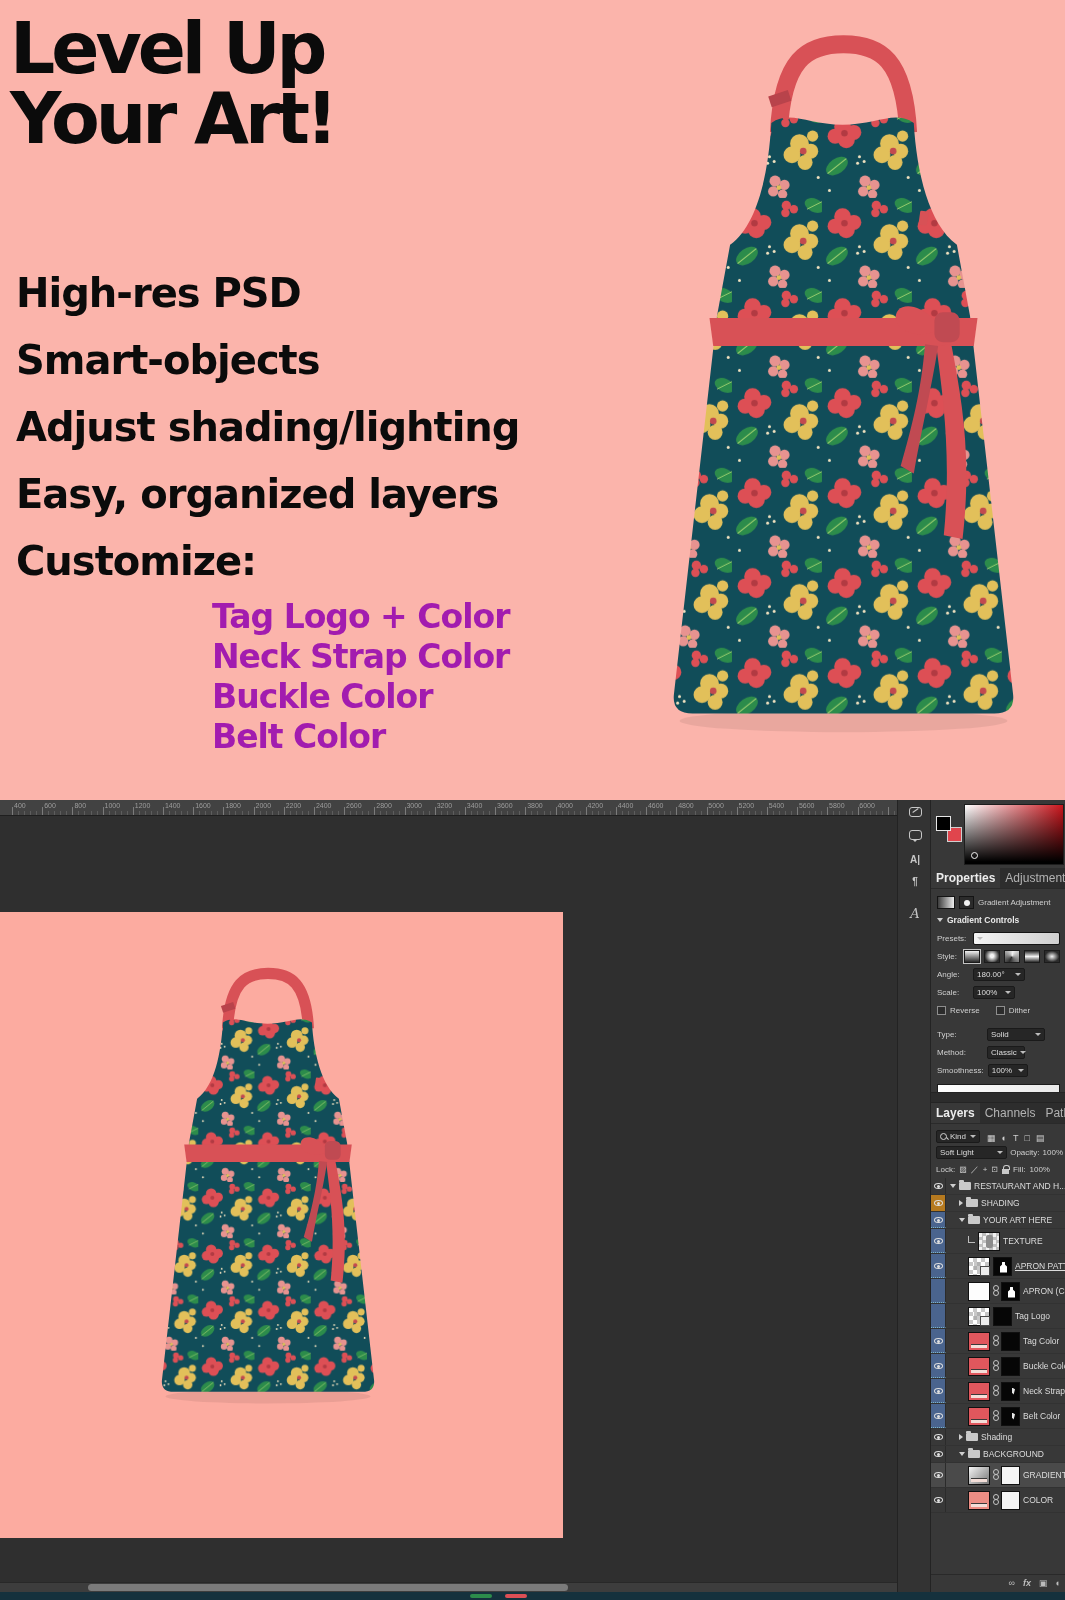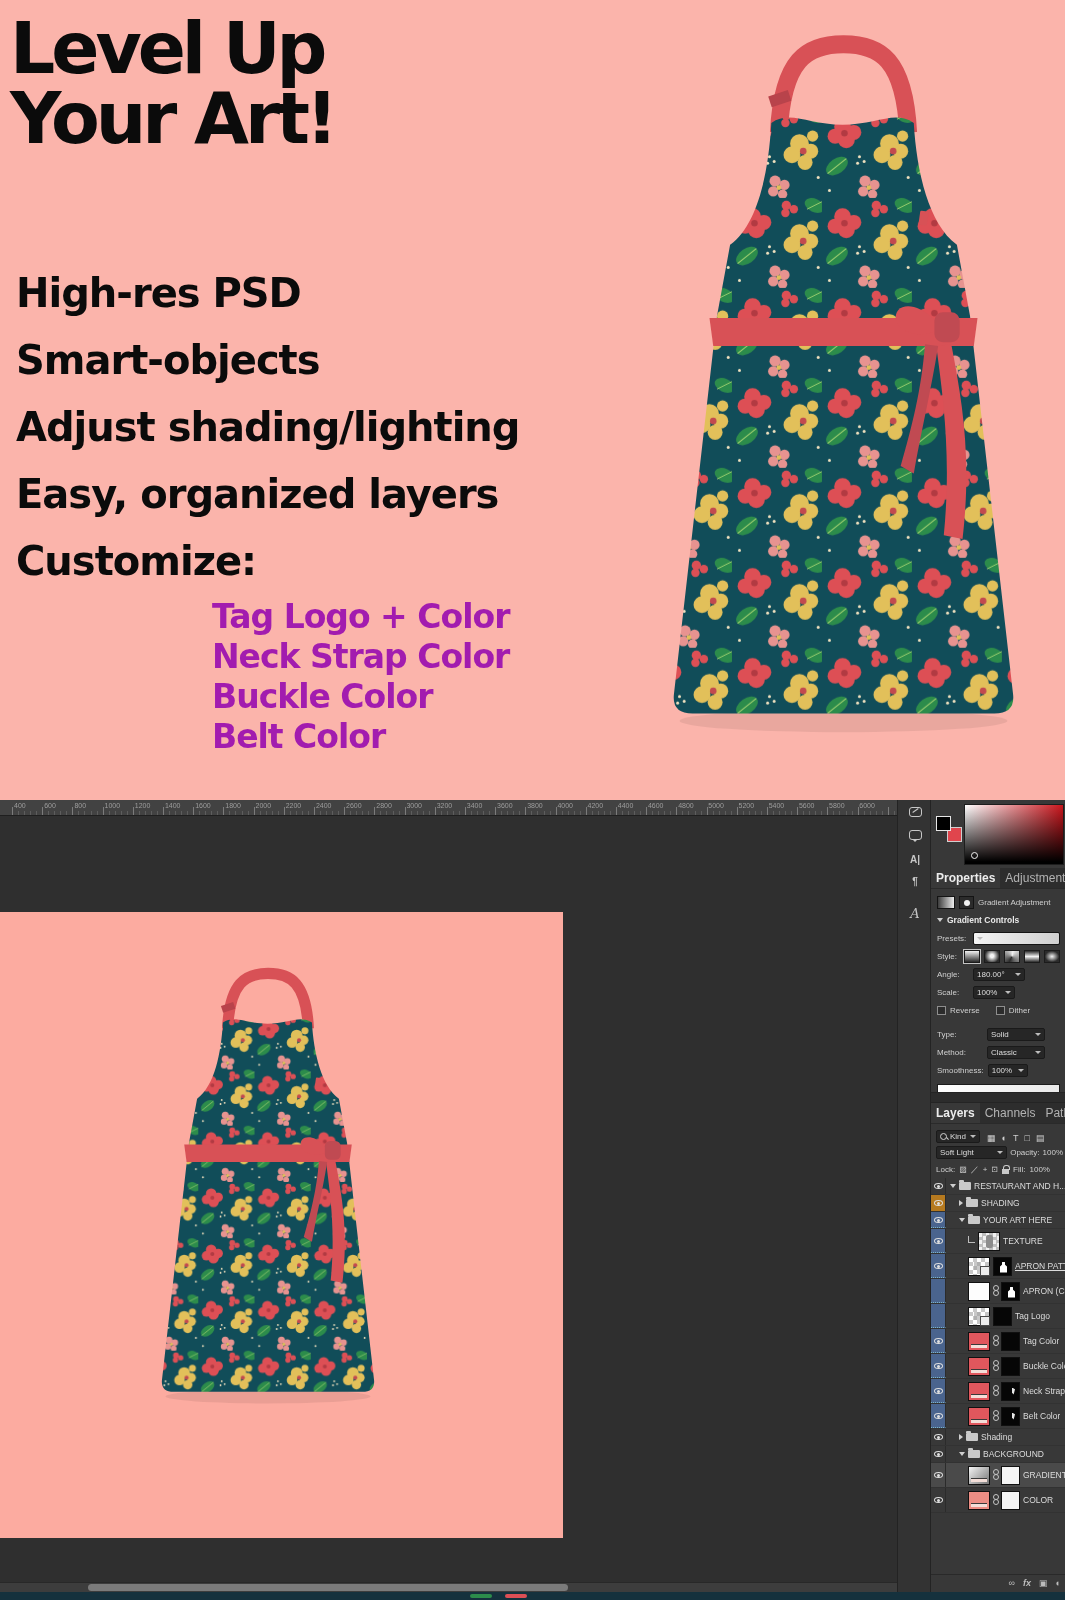--- a/index.html
+++ b/index.html
@@ -359,21 +359,21 @@
       </div>
       <div style="height:6px"></div>
       <div class="prow">
         <span class="plabel" style="width:46px">Type:</span>
         <span class="dd" style="width:58px">
             <span>Solid</span>
           </span>
       </div>
       <div class="prow">
         <span class="plabel" style="width:46px">Method:</span>
-        <span class="dd" style="width:58px">
+        <span class="dd" style="width:38px">
             <span>Classic</span>
           </span>
       </div>
       <div class="prow">
         <span class="plabel">Smoothness:</span>
         <span class="dd" style="width:40px">
             <span>100%</span>
           </span>
       </div>
       <div class="gradbar"></div>

